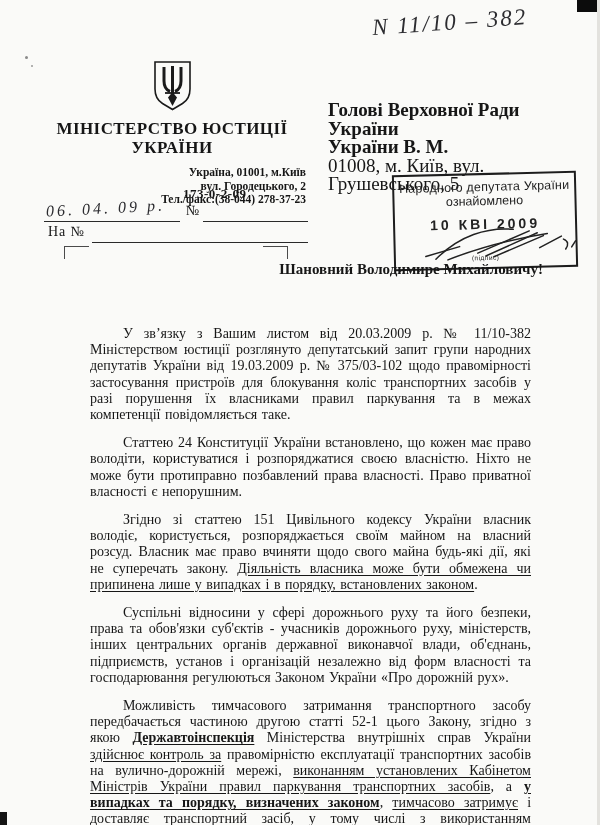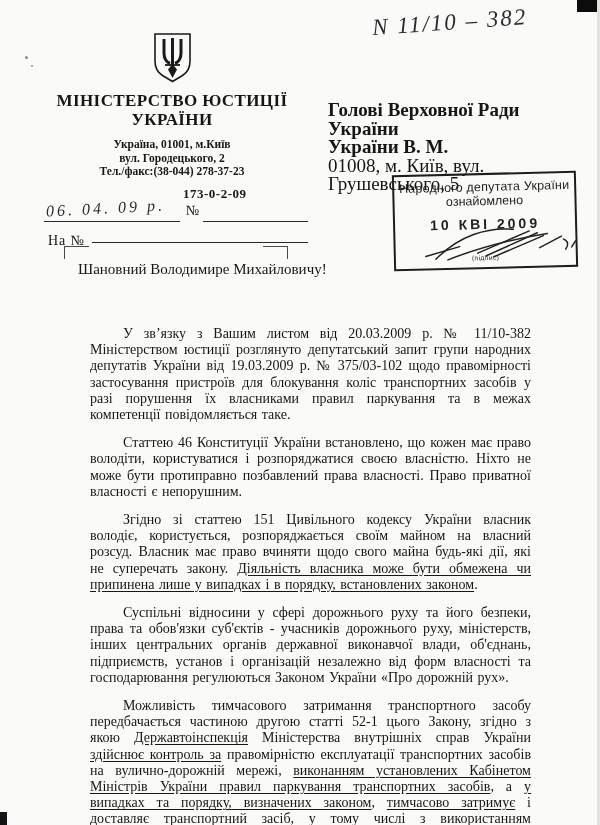--- a/index.html
+++ b/index.html
@@ -18,54 +18,54 @@
   .hw{font-style:italic;color:#2c2c30;}
   .hw-ref{
     position:absolute;left:372px;top:8px;width:200px;
     font-size:23px;letter-spacing:2px;transform:rotate(-4deg);white-space:nowrap;
   }
   .hw-date{
     position:absolute;left:46px;top:199px;width:135px;
     font-size:16px;letter-spacing:3px;transform:rotate(-3deg);white-space:nowrap;
   }
   
-  .lh-col{position:absolute;left:38px;top:32px;width:268px;text-align:center;}
+  .lh-col{position:absolute;left:38px;top:60px;width:268px;text-align:center;}
   .emblem{display:block;margin:0 auto 7px auto;}
   .org-name{font-weight:bold;font-size:17px;line-height:19px;letter-spacing:.4px;}
-  .lh-address{font-weight:bold;font-size:11.5px;line-height:13.5px;margin-top:9px;}
+  .lh-address{font-weight:bold;font-size:11.5px;line-height:13.5px;margin-top:9px;text-align:right;}
   .doc-code{position:absolute;left:183px;top:186px;font-weight:bold;font-size:13px;letter-spacing:.5px;}
   .no-label{position:absolute;left:186px;top:203px;font-size:14px;}
   .rule{position:absolute;border-bottom:1.5px solid #2a2a2a;height:0;}
   .rule-date{left:44px;top:221px;width:136px;}
   .rule-no{left:203px;top:221px;width:105px;}
-  .reply-label{position:absolute;left:48px;top:233px;font-size:14px;letter-spacing:1px;}
+  .reply-label{position:absolute;left:48px;top:224px;font-size:14px;letter-spacing:1px;}
   .rule-reply{left:92px;top:242px;width:216px;}
   .corner{position:absolute;width:24px;height:12px;border-top:1.5px solid #4a4a4a;}
   .corner-l{left:64px;top:246px;border-left:1.5px solid #4a4a4a;}
   .corner-r{left:263px;top:246px;border-right:1.5px solid #4a4a4a;}
   
   .recipient{position:absolute;left:328px;top:101px;font-size:19px;line-height:18.5px;width:250px;}
   .recipient .b{font-weight:bold;}
   
   .stamp{
     position:absolute;left:393px;top:173px;width:180px;height:92px;
     border:2px solid #1d1d1d;transform:rotate(-1.4deg);
     font-family:"Liberation Sans", sans-serif;color:#222;text-align:center;
   }
   .stamp-l1{font-size:12.5px;margin-top:5px;letter-spacing:.2px;}
   .stamp-l2{font-size:12.5px;}
   .stamp-date{font-size:14px;font-weight:bold;letter-spacing:3px;margin-top:8px;}
   .stamp-sig{position:absolute;left:26px;top:44px;}
   .stamp-caption{position:absolute;left:76px;top:79px;font-size:6.5px;letter-spacing:.5px;}
   
-  .salutation{position:absolute;left:78px;top:261px;width:465px;text-align:left;font-weight:normal;font-size:15px;}
+  .salutation{position:absolute;left:78px;top:261px;width:465px;text-align:right;font-weight:bold;font-size:15px;}
   .body-text{position:absolute;left:78px;top:314px;width:465px;text-align:justify;font-size:14px;line-height:16.2px;word-spacing:1px;}
   .para{margin:12px;text-indent:33px;}
   .r-u{text-decoration:underline;text-underline-offset:2px;}
-  .r-bu{font-weight:normal;text-decoration:underline;text-underline-offset:2px;}
+  .r-bu{font-weight:bold;text-decoration:underline;text-underline-offset:2px;}
 </style>
 </head>
 <body>
 
 <div class="page">
 
   <div class="artifact-tr"></div>
   <div class="artifact-bl"></div>
   <div class="edge-right"></div>
   <div class="speck1"></div>
@@ -125,19 +125,19 @@
         <path d="M150,30 l4,-6"></path>
       </g>
     </svg>
     <div class="stamp-caption">(підпис)</div>
   </div>
 
   <div class="salutation">Шановний Володимире Михайловичу!</div>
 
   <div class="body-text">
       <p class="para"><span>У зв’язку з Вашим листом від 20.03.2009 р. № 11/10-382 Міністерством юстиції розглянуто депутатський запит групи народних депутатів України від 19.03.2009 р. № 375/03-102 щодо правомірності застосування пристроїв для блокування коліс транспортних засобів у разі порушення їх власниками правил паркування та в межах компетенції повідомляється таке.</span></p>
-      <p class="para"><span>Статтею 46 Конституції України встановлено, що кожен має право володіти, користуватися і розпоряджатися своєю власністю. Ніхто не може бути протиправно позбавлений права власності. Право приватної власності є непорушним.</span></p>
+      <p class="para"><span>Статтею 24 Конституції України встановлено, що кожен має право володіти, користуватися і розпоряджатися своєю власністю. Ніхто не може бути протиправно позбавлений права власності. Право приватної власності є непорушним.</span></p>
       <p class="para"><span>Згідно зі статтею 151 Цивільного кодексу України власник володіє, користується, розпоряджається своїм майном на власний розсуд. Власник має право вчиняти щодо свого майна будь-які дії, які не суперечать закону. </span><span class="r-u">Діяльність власника може бути обмежена чи припинена лише у випадках і в порядку, встановлених законом</span><span>.</span></p>
       <p class="para"><span>Суспільні відносини у сфері дорожнього руху та його безпеки, права та обов'язки суб'єктів - учасників дорожнього руху, міністерств, інших центральних органів державної виконавчої влади, об'єднань, підприємств, установ і організацій незалежно від форм власності та господарювання регулюються Законом України «Про дорожній рух».</span></p>
       <p class="para"><span>Можливість тимчасового затримання транспортного засобу передбачається частиною другою статті 52-1 цього Закону, згідно з якою </span><span class="r-bu">Державтоінспекція</span><span> Міністерства внутрішніх справ України </span><span class="r-u">здійснює контроль за</span><span> правомірністю експлуатації транспортних засобів на вулично-дорожній мережі, </span><span class="r-u">виконанням установлених Кабінетом Міністрів України правил паркування транспортних засобів</span><span>, а </span><span class="r-bu">у випадках та порядку, визначених законом</span><span>, </span><span class="r-u">тимчасово затримує</span><span> і доставляє </span><span class="r-u">транспортний засіб</span><span>, у тому числі з використанням спеціальних транспортних засобів (коли розміщення затриманого транспортного засобу суттєво перешкоджає дорожньому руху), на спеціальні майданчики чи стоянки для тимчасового зберігання.</span></p>
     </div>
 
 </div>
 
 </body></html>

